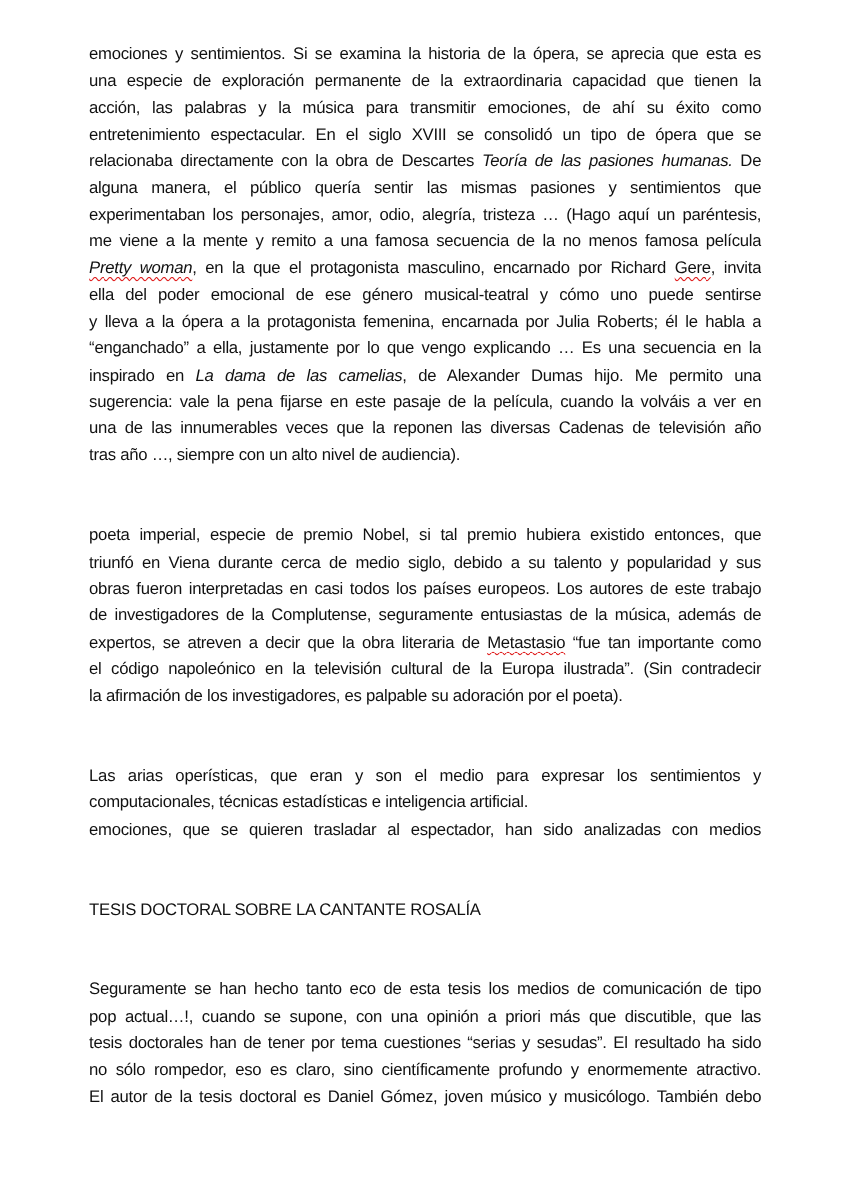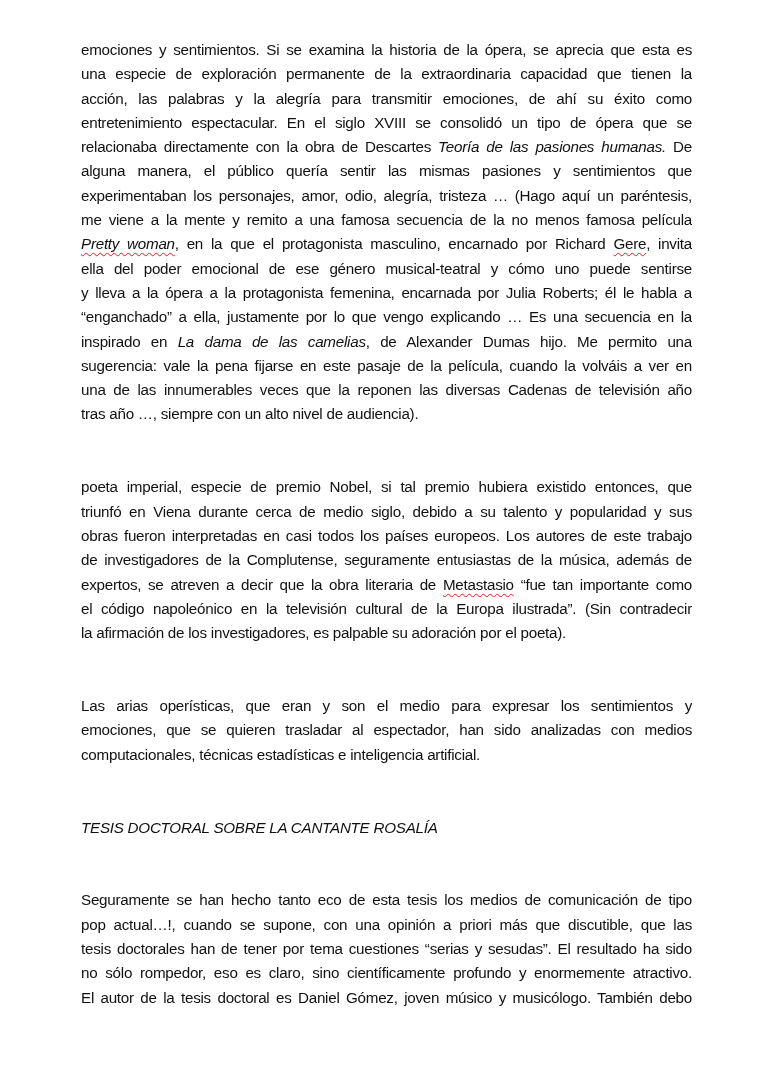--- a/index.html
+++ b/index.html
@@ -10,30 +10,30 @@
     font-size: 15.2px; color: #111111; letter-spacing: -0.25px;
   }
   .line {
     height: 24.3px; line-height: 24.3px; white-space: nowrap;
     text-align: justify; text-align-last: justify; overflow: hidden;
   }
   .line.last { text-align-last: left; }
   .blank2 { height: 48.6px; }
   .it { font-style: italic; }
   .sp { text-decoration: underline wavy #e02020; text-decoration-thickness: 1px; text-underline-offset: 3px; }
-  .heading { font-weight: normal; font-style: italic; }
+  .heading { font-weight: normal; }
 </style>
 </head>
 <body>
 
 <div class="page">
   <div id="p1" class="paragraph">
       <div class="line"><span>emociones y sentimientos. Si se examina la historia de la ópera, se aprecia que esta es</span></div>
       <div class="line"><span>una especie de exploración permanente de la extraordinaria capacidad que tienen la</span></div>
-      <div class="line"><span>acción, las palabras y la alegría para transmitir emociones, de ahí su éxito como</span></div>
+      <div class="line"><span>acción, las palabras y la música para transmitir emociones, de ahí su éxito como</span></div>
       <div class="line"><span>entretenimiento espectacular. En el siglo XVIII se consolidó un tipo de ópera que se</span></div>
       <div class="line"><span>relacionaba directamente con la obra de Descartes </span><span class="it">Teoría de las pasiones humanas.</span><span> De</span></div>
       <div class="line"><span>alguna manera, el público quería sentir las mismas pasiones y sentimientos que</span></div>
       <div class="line"><span>experimentaban los personajes, amor, odio, alegría, tristeza … (Hago aquí un paréntesis,</span></div>
       <div class="line"><span>me viene a la mente y remito a una famosa secuencia de la no menos famosa película</span></div>
       <div class="line"><span class="it sp">Pretty woman</span><span>, en la que el protagonista masculino, encarnado por Richard </span><span class="sp">Gere</span><span>, invita</span></div>
       <div class="line"><span>ella del poder emocional de ese género musical-teatral y cómo uno puede sentirse</span></div>
       <div class="line"><span>y lleva a la ópera a la protagonista femenina, encarnada por Julia Roberts; él le habla a</span></div>
       <div class="line"><span>“enganchado” a ella, justamente por lo que vengo explicando … Es una secuencia en la</span></div>
       <div class="line"><span>inspirado en </span><span class="it">La dama de las camelias</span><span>, de Alexander Dumas hijo. Me permito una</span></div>
@@ -47,22 +47,22 @@
       <div class="line"><span>triunfó en Viena durante cerca de medio siglo, debido a su talento y popularidad y sus</span></div>
       <div class="line"><span>obras fueron interpretadas en casi todos los países europeos. Los autores de este trabajo</span></div>
       <div class="line"><span>de investigadores de la Complutense, seguramente entusiastas de la música, además de</span></div>
       <div class="line"><span>expertos, se atreven a decir que la obra literaria de </span><span class="sp">Metastasio</span><span> “fue tan importante como</span></div>
       <div class="line"><span>el código napoleónico en la televisión cultural de la Europa ilustrada”. (Sin contradecir</span></div>
       <div class="line last"><span>la afirmación de los investigadores, es palpable su adoración por el poeta).</span></div>
     </div>
   <div class="blank2"></div>
   <div id="p3" class="paragraph">
       <div class="line"><span>Las arias operísticas, que eran y son el medio para expresar los sentimientos y</span></div>
+      <div class="line last"><span>computacionales, técnicas estadísticas e inteligencia artificial.</span></div>
       <div class="line"><span>emociones, que se quieren trasladar al espectador, han sido analizadas con medios</span></div>
-      <div class="line last"><span>computacionales, técnicas estadísticas e inteligencia artificial.</span></div>
     </div>
   <div class="blank2"></div>
   <div id="heading" class="paragraph heading">
       <div class="line last"><span>TESIS DOCTORAL SOBRE LA CANTANTE ROSALÍA</span></div>
     </div>
   <div class="blank2"></div>
   <div id="p4" class="paragraph">
       <div class="line"><span>Seguramente se han hecho tanto eco de esta tesis los medios de comunicación de tipo</span></div>
       <div class="line"><span>pop actual…!, cuando se supone, con una opinión a priori más que discutible, que las</span></div>
       <div class="line"><span>tesis doctorales han de tener por tema cuestiones “serias y sesudas”. El resultado ha sido</span></div>

